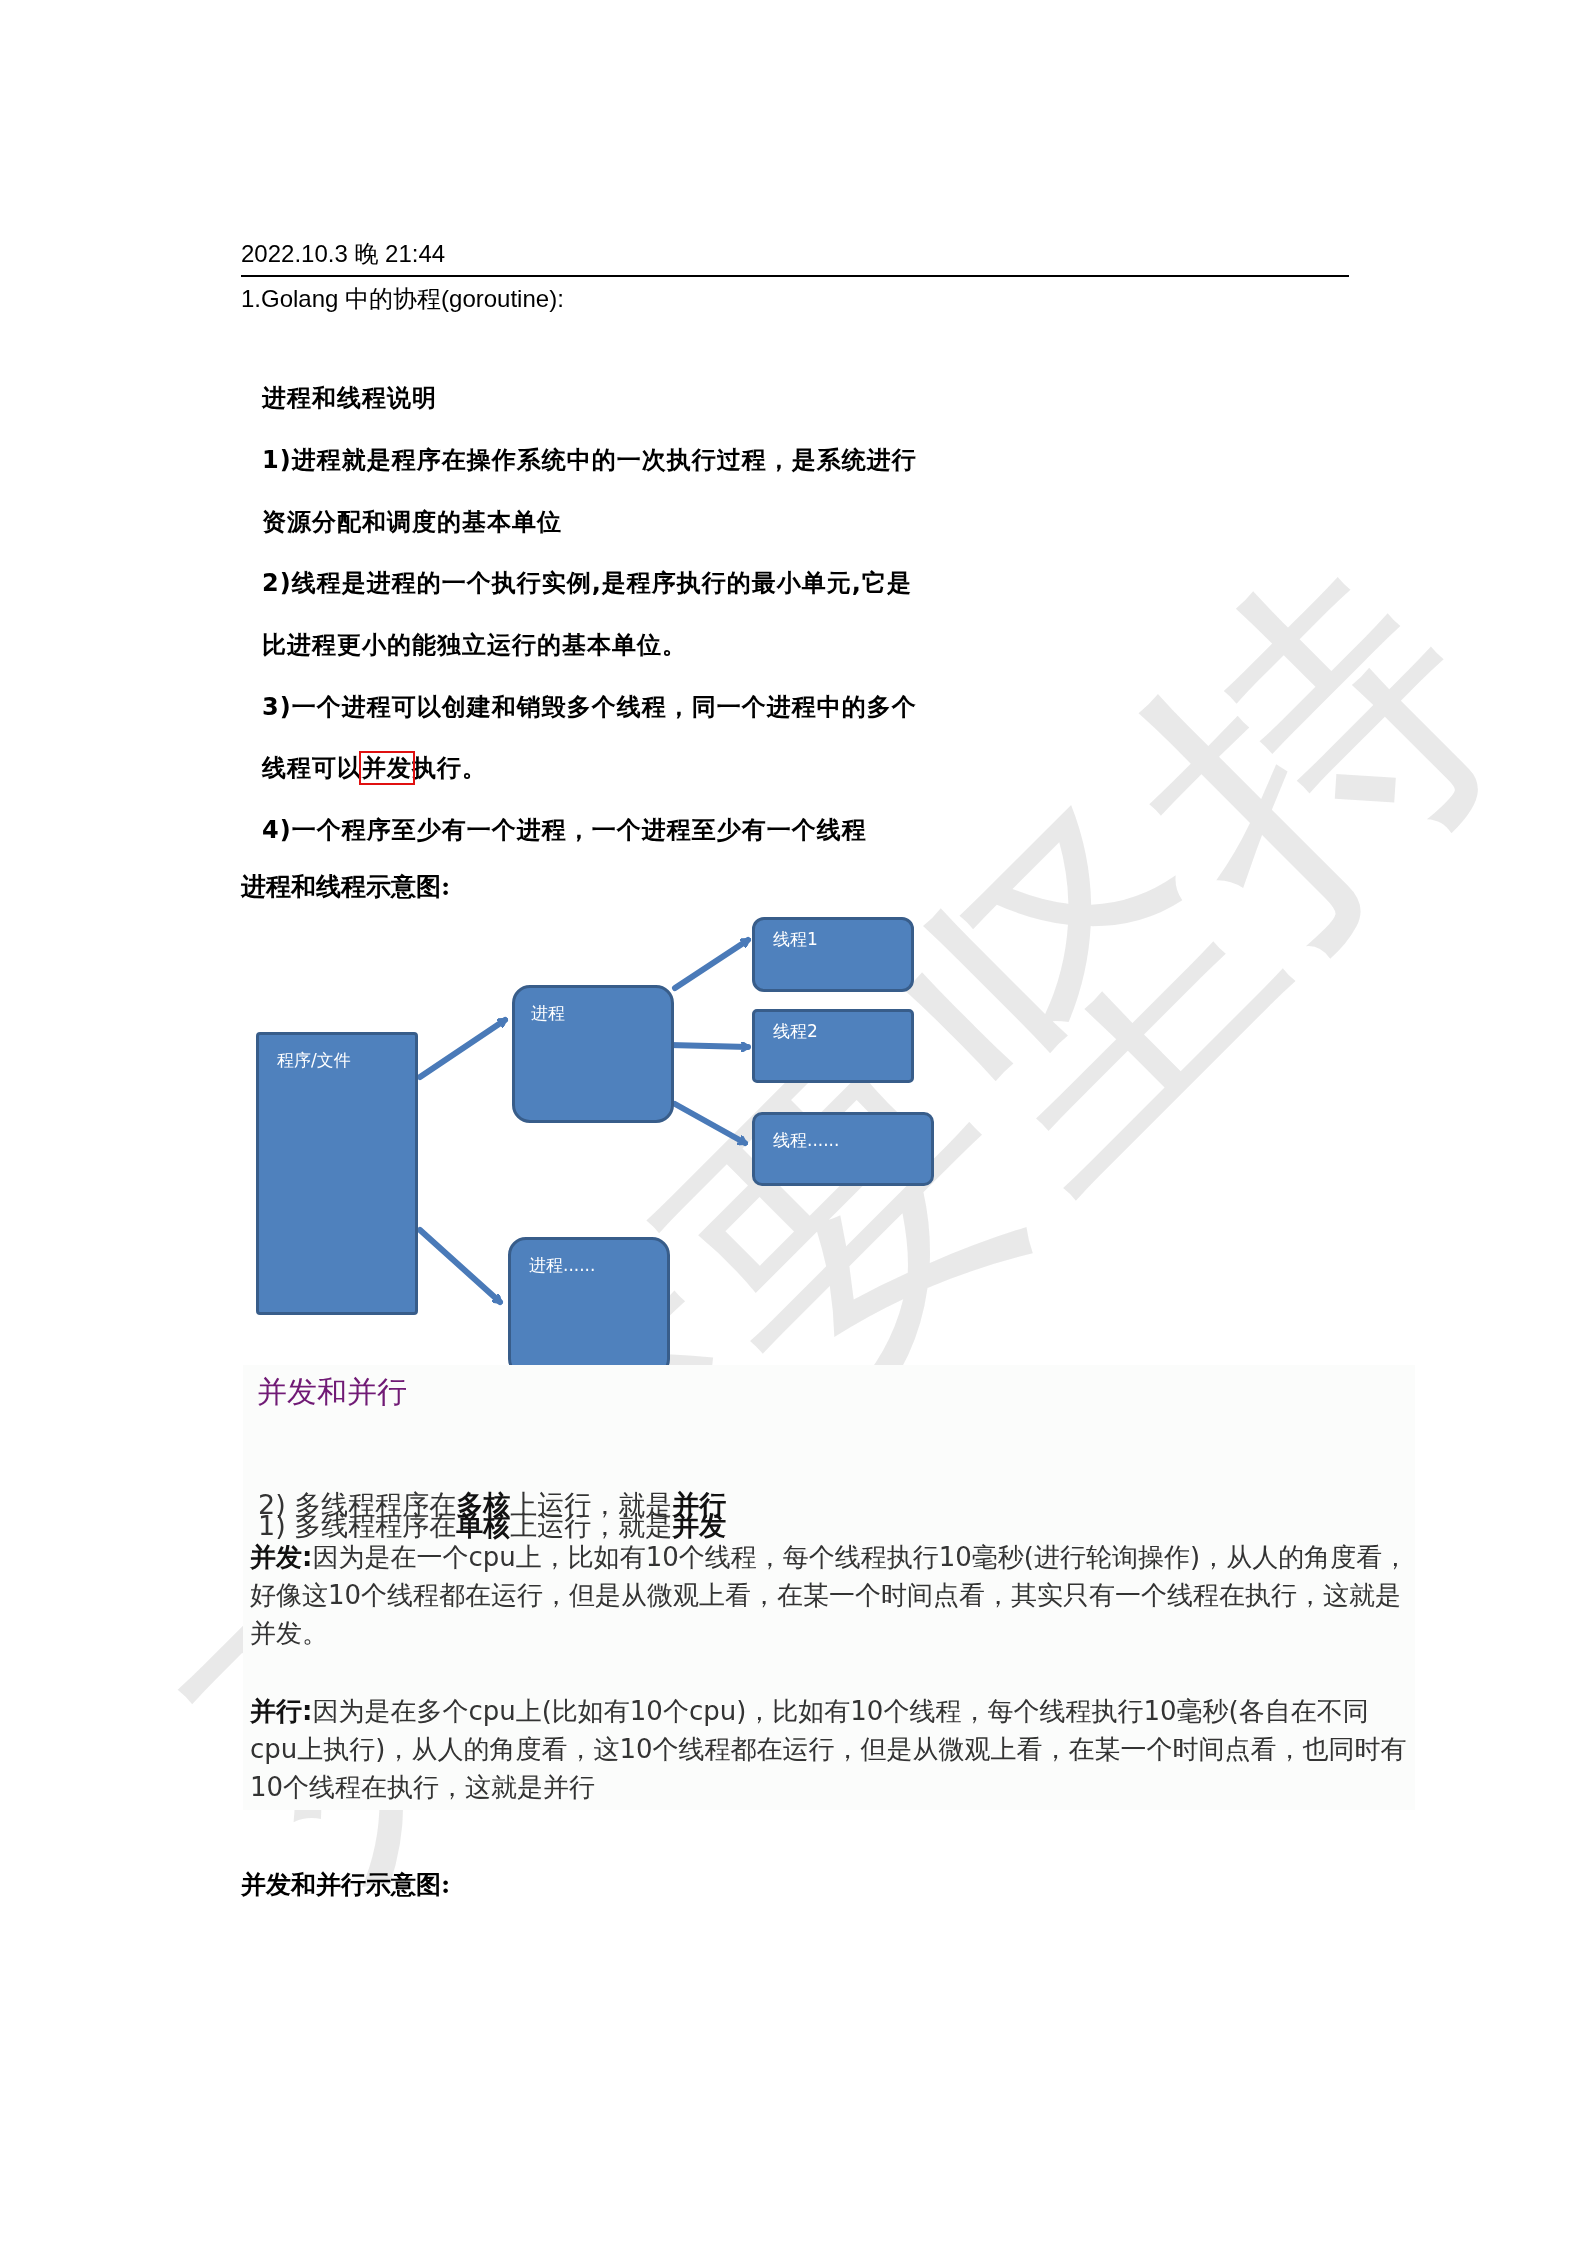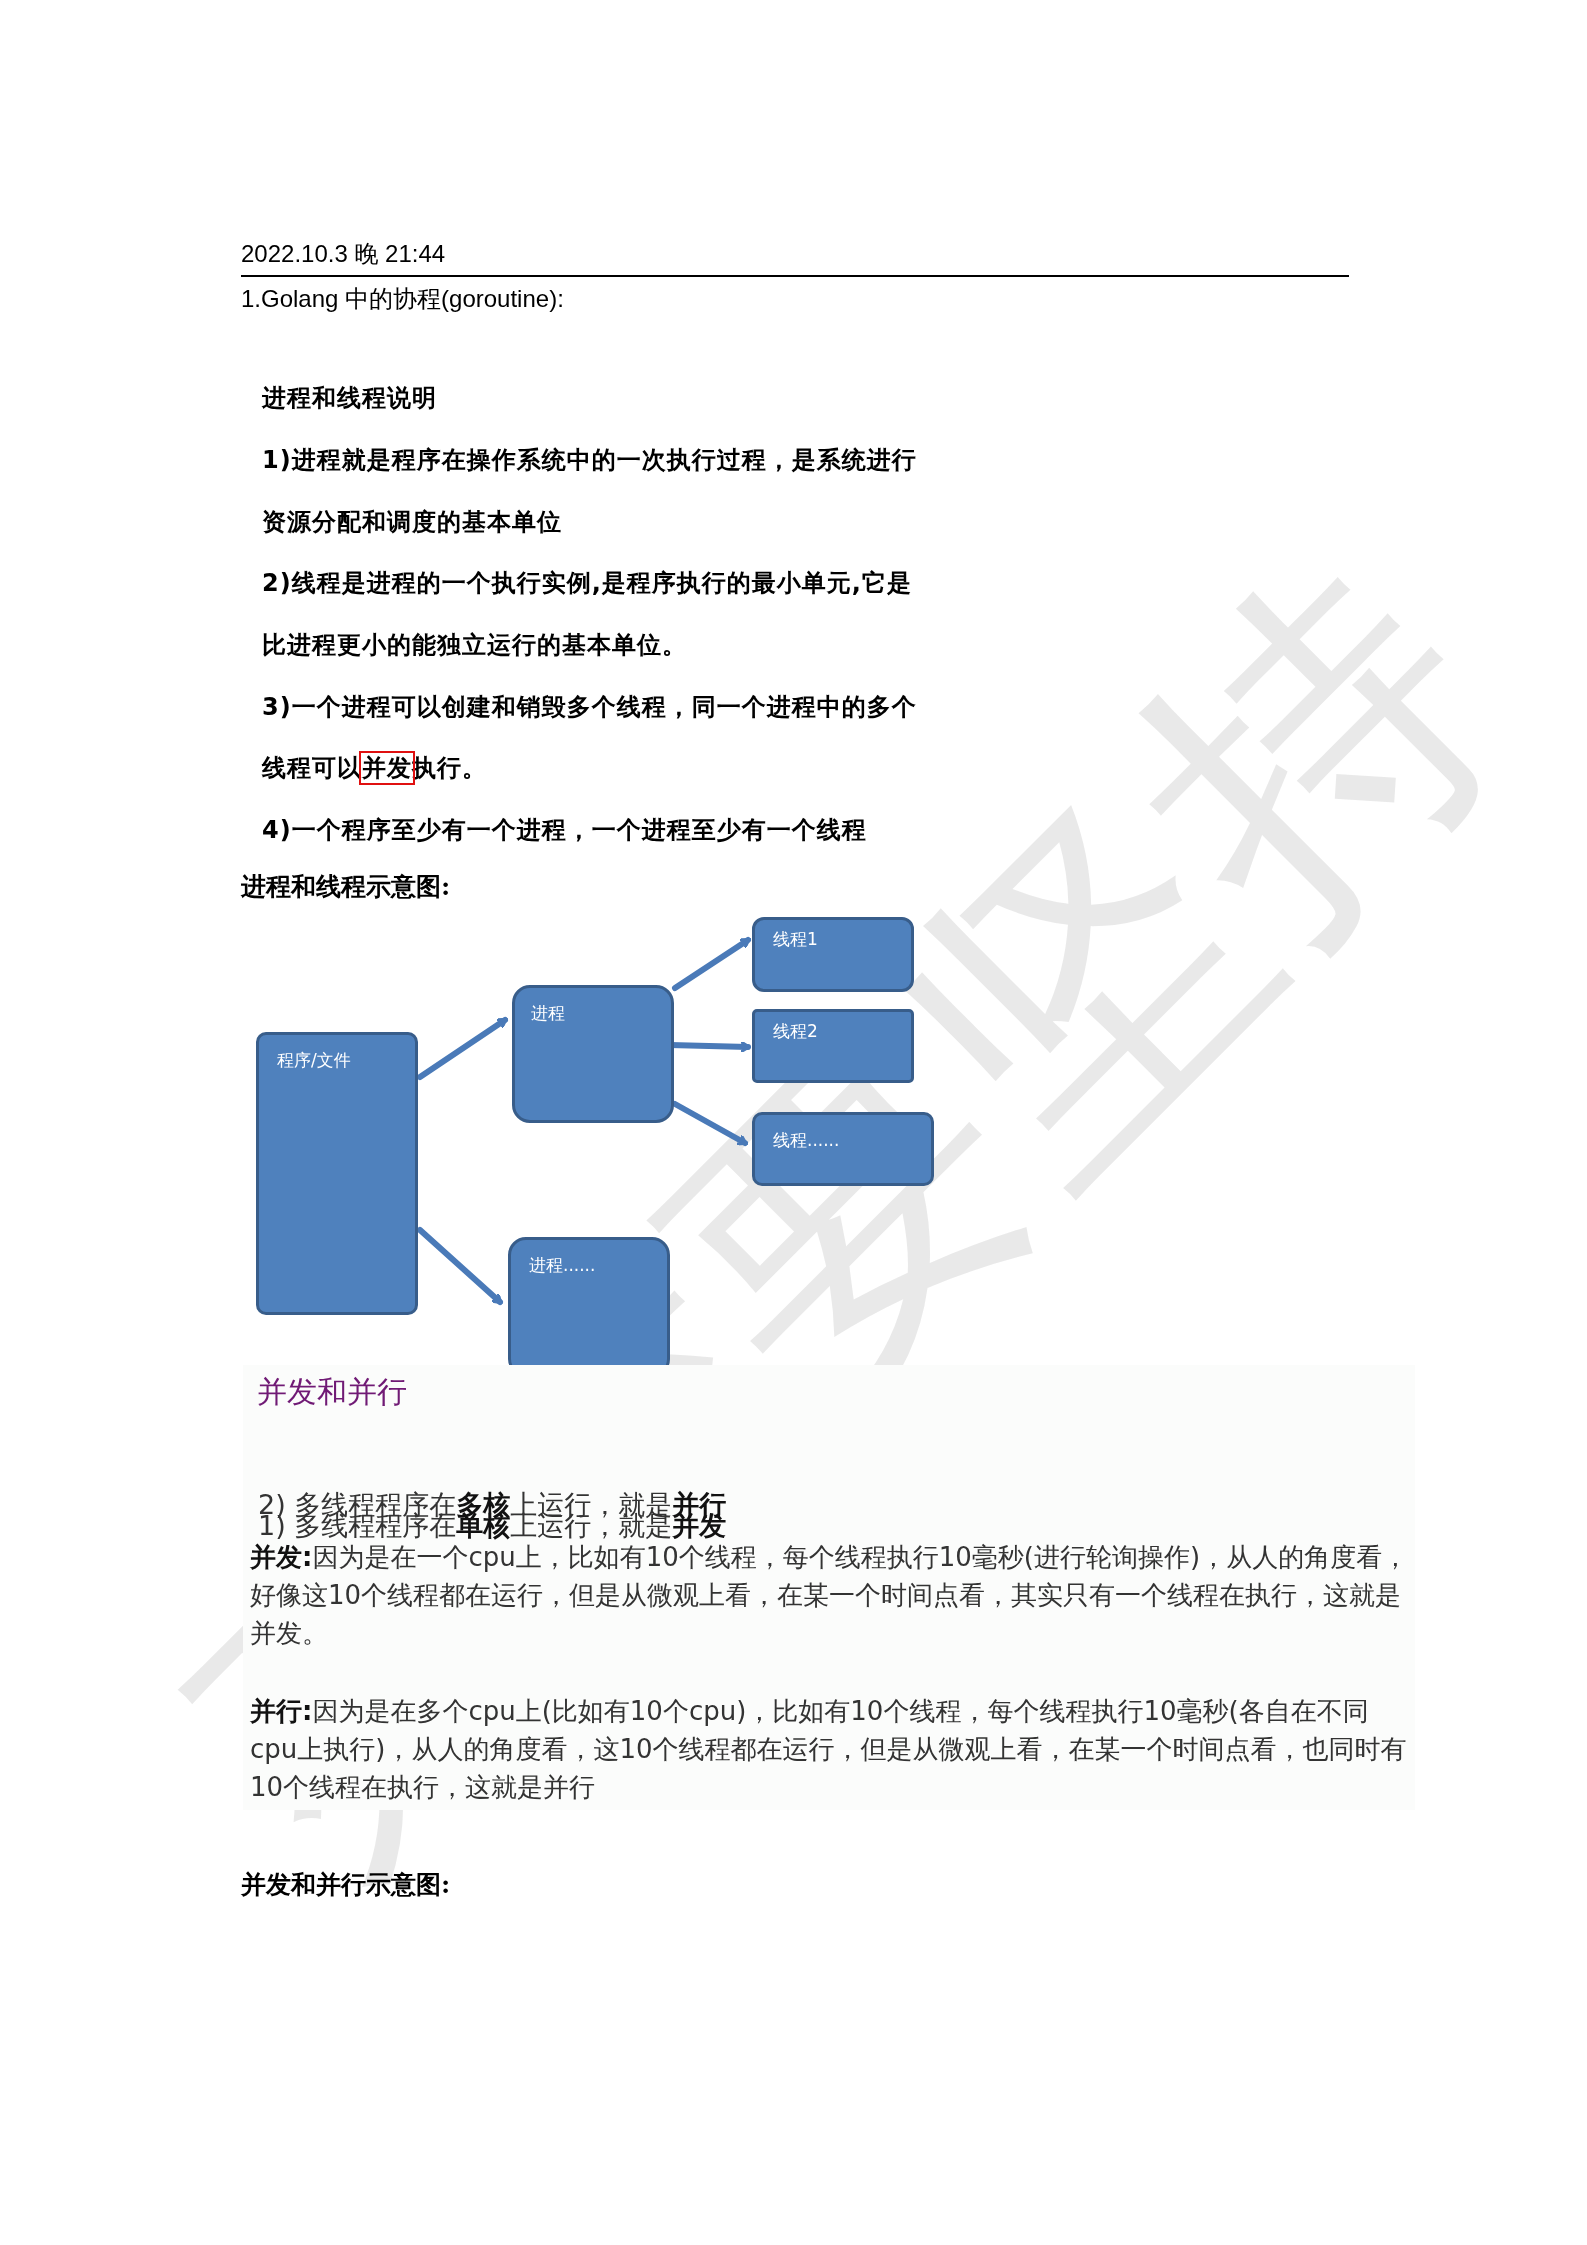--- a/index.html
+++ b/index.html
@@ -55,21 +55,21 @@
   </defs>
   <g stroke="#4a7ab8" stroke-width="6" fill="none" stroke-linecap="round">
     <line x1="420" y1="1077" x2="505" y2="1020" marker-end="url(#ah)"></line>
     <line x1="420" y1="1230" x2="500" y2="1302" marker-end="url(#ah)"></line>
     <line x1="675" y1="988" x2="748" y2="940" marker-end="url(#ah)"></line>
     <line x1="670" y1="1045" x2="748" y2="1047" marker-end="url(#ah)"></line>
     <line x1="675" y1="1104" x2="745" y2="1143" marker-end="url(#ah)"></line>
   </g>
 </svg>
 
-<div class="box" style="left:256px; top:1032px; width:162px; height:283px; border-radius:10px;"><span>程序/文件</span></div>
+<div class="box" style="left:256px; top:1032px; width:162px; height:283px; border-radius:4px;"><span>程序/文件</span></div>
 <div class="box" style="left:512px; top:985px; width:162px; height:138px; border-radius:18px;padding-left:16px;"><span>进程</span></div>
 <div class="box" style="left:508px; top:1237px; width:162px; height:140px; border-radius:18px;"><span>进程......</span></div>
 <div class="box" style="left:752px; top:917px; width:162px; height:75px; border-radius:12px; padding-top:8px;"><span>线程1</span></div>
 <div class="box" style="left:752px; top:1009px; width:162px; height:74px; border-radius:5px; padding-top:8px;"><span>线程2</span></div>
 <div class="box" style="left:752px; top:1112px; width:182px; height:74px; border-radius:10px; "><span>线程......</span></div>
 
 <div class="abs conc"></div>
 <div class="abs conc-title">并发和并行</div>
 <div class="abs conc-item" style="top:1508px;">
   <span>1)  多线程程序在</span><b>单核</b><span>上运行，就是</span><b>并发</b>

